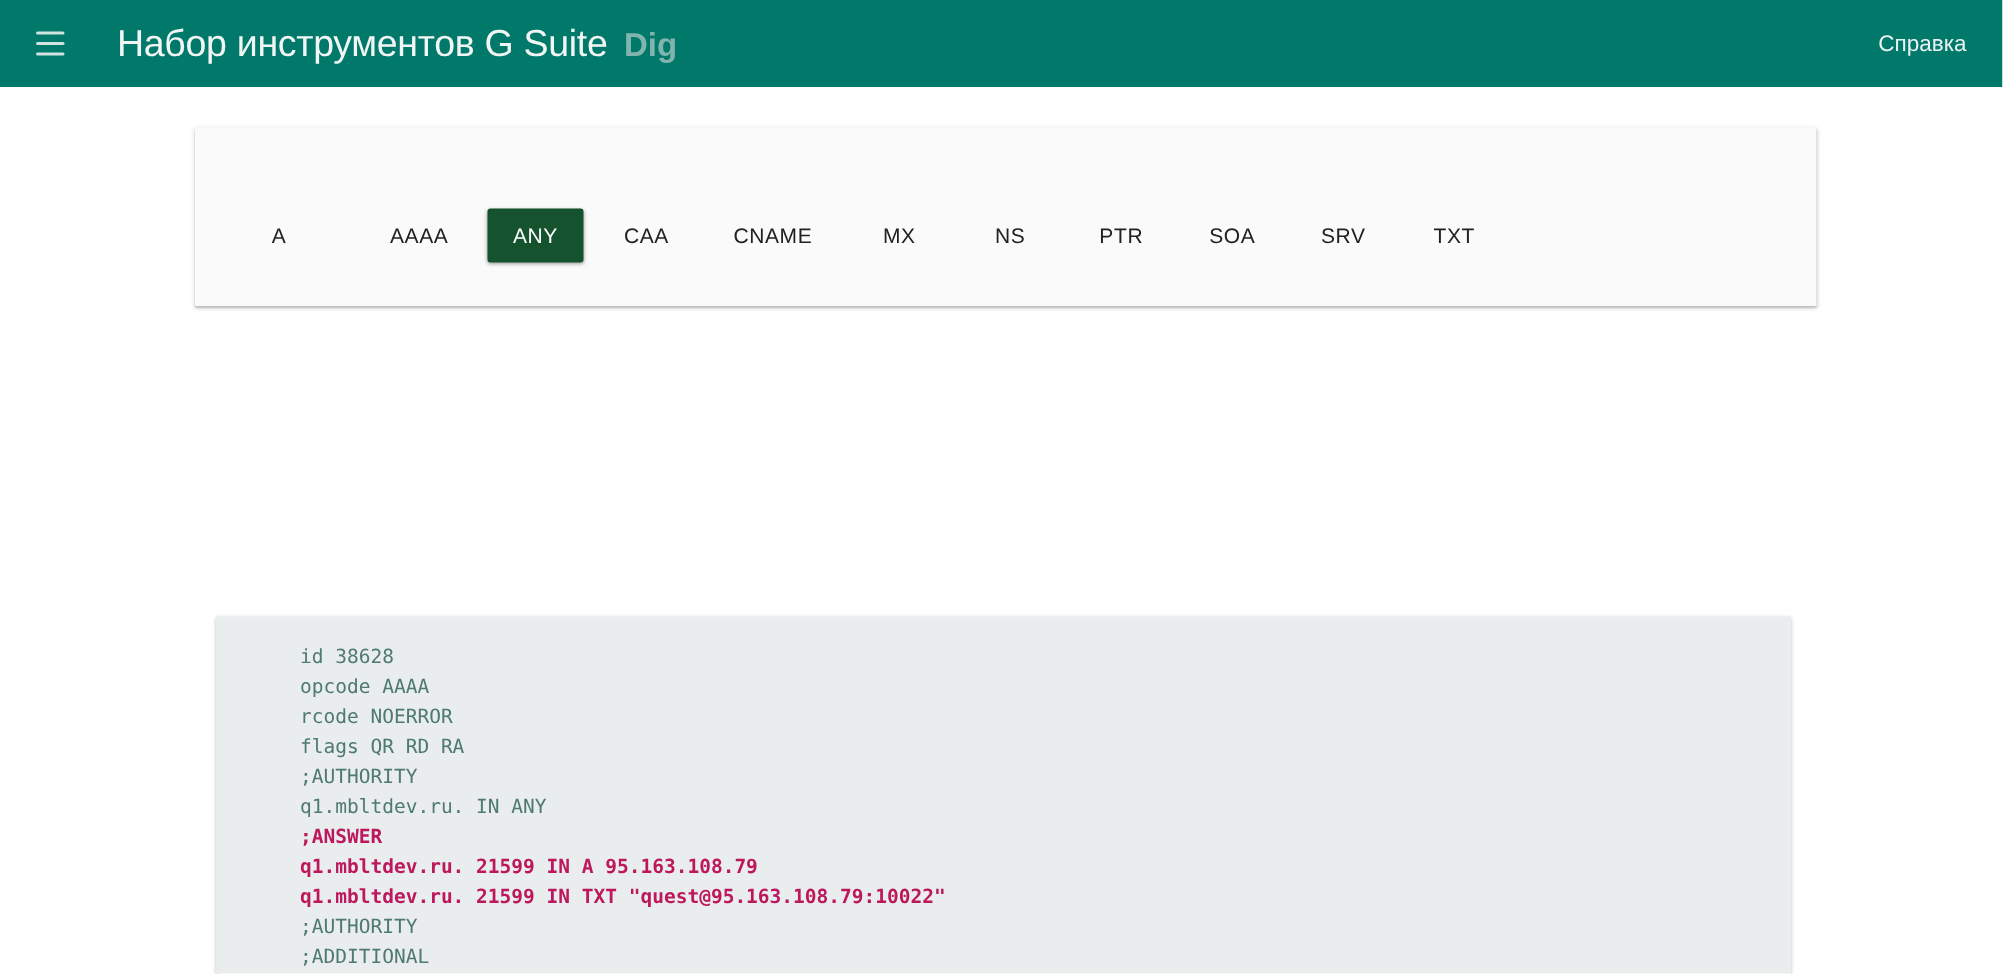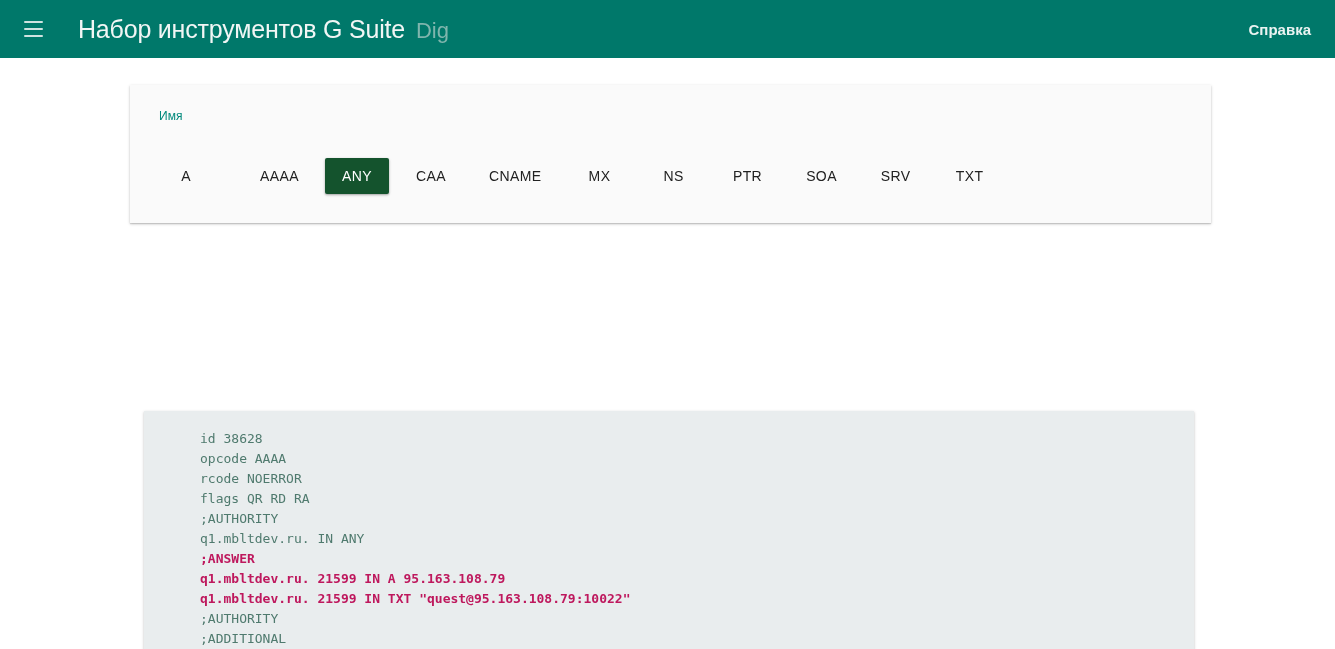--- a/index.html
+++ b/index.html
@@ -48,33 +48,32 @@
   }
   .brand-title {
     color: #f1f6f5;
     font-size: 25px;
     letter-spacing: -0.2px;
     font-weight: 400;
   }
   .brand-sub {
     color: #7fb5ad;
     font-size: 22px;
-    font-weight: 400;
+    font-weight: 700;
   }
   .appbar-right {
     margin-left: auto;
     display: flex;
     align-items: center;
   }
   .help-link {
     color: #eaf3f1;
     font-size: 15px;
     text-decoration: none;
     cursor: pointer;
-    font-weight: bold;
   }
 
   
   .page {
     position: relative;
     width: 100%;
     height: 591px;
     background: #ffffff;
   }
 
@@ -184,21 +183,20 @@
   </div>
   <div class="appbar-right">
     <a class="help-link">Справка</a>
   </div>
 </div>
 
 <div class="page">
 
   <div class="card">
     <div class="field-wrap">
-      <div class="field-label">Имя</div>
     </div>
     <div class="btn-row">
         <button class="type-btn spaced">A</button>
         <button class="type-btn">AAAA</button>
         <button class="type-btn selected">ANY</button>
         <button class="type-btn">CAA</button>
         <button class="type-btn">CNAME</button>
         <button class="type-btn">MX</button>
         <button class="type-btn">NS</button>
         <button class="type-btn">PTR</button>

